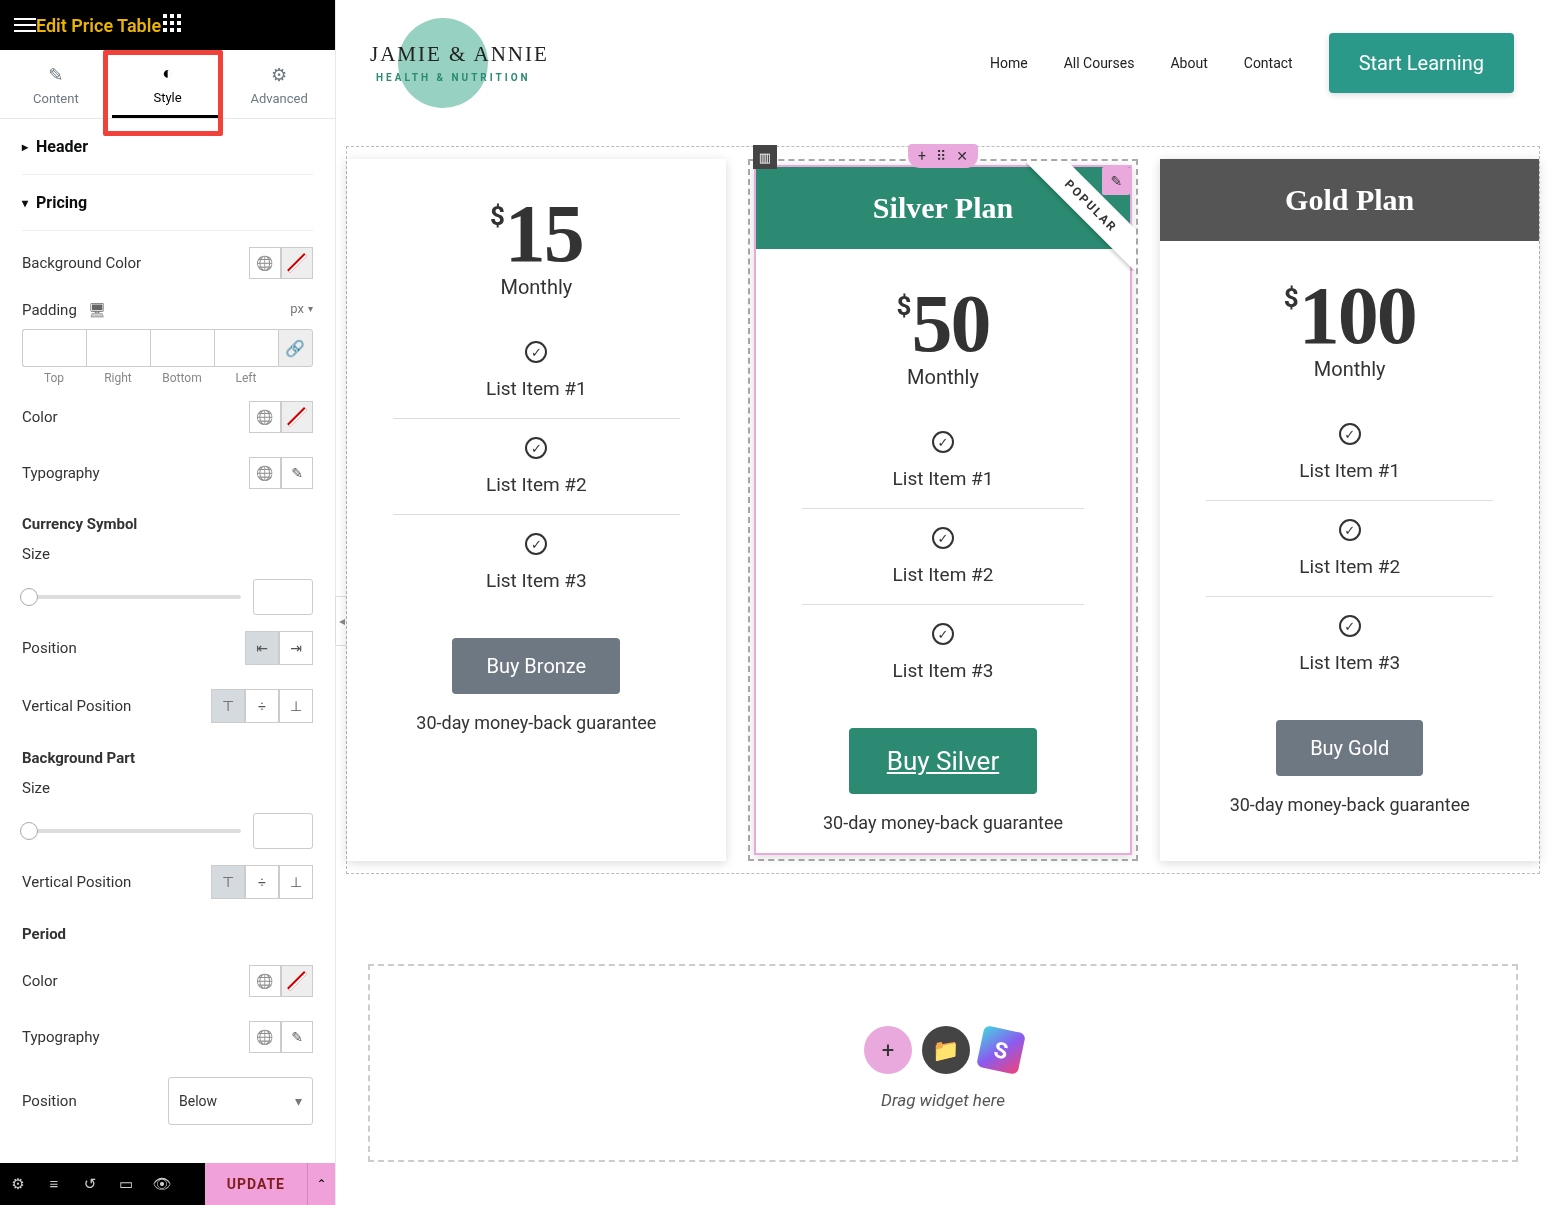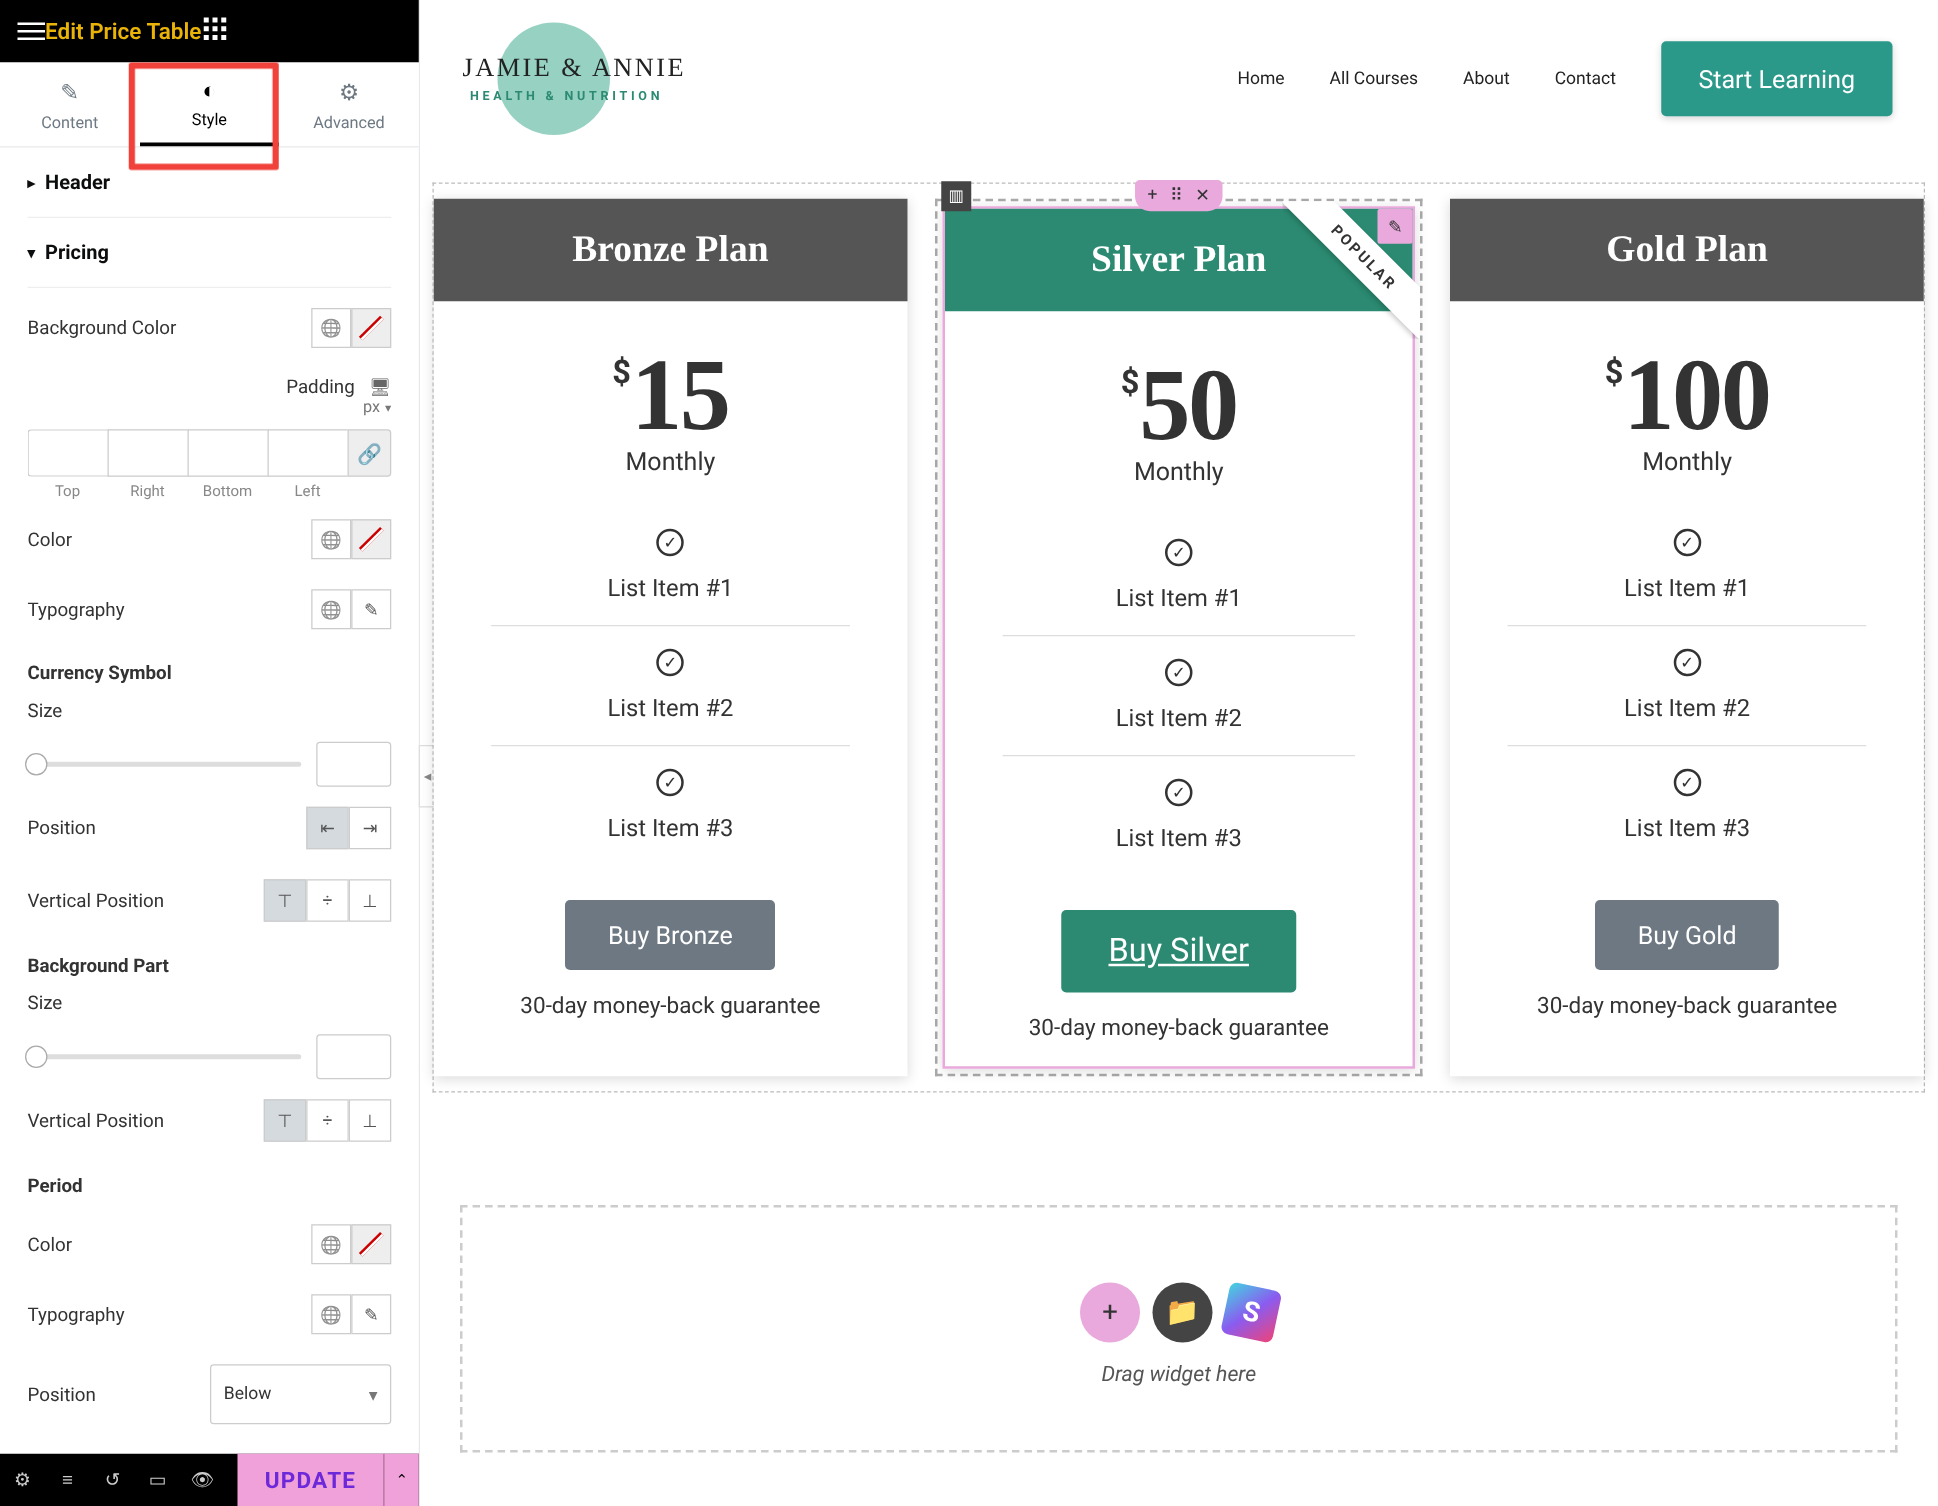--- a/index.html
+++ b/index.html
@@ -31,21 +31,21 @@
 
 .color-btns { display: flex; }
 .sqbtn { width: 32px; height: 32px; border: 1px solid #ccc; background: #fff; display: flex; align-items: center; justify-content: center; font-size: 14px; color: #555; cursor: pointer; }
 .sqbtn.globe::before { content: "🌐"; font-size: 14px; filter: grayscale(1); }
 .sqbtn.slash { background: #eee; position: relative; }
 .sqbtn.slash::after { content: ""; position: absolute; width: 24px; height: 2px; background: #d5dadf; transform: rotate(-45deg); border-bottom: 2px solid #fff; }
 .sqbtn.slash.red::after { background: #c00; }
 .sqbtn.pencil::before { content: "✎"; }
 .sqbtn.active { background: #d5dadf; }
 
-.pad-row { display: flex; align-items: flex-end; justify-content: space-between; font-size: 15px; color: #333; flex-direction: column; }
+.pad-row { display: flex; align-items: flex-start; justify-content: space-between; font-size: 15px; color: #333; }
 .pad-row .unit { font-size: 13px; color: #777; display: flex; align-items: center; gap: 4px; }
 .pad-row .unit::after { content: "▾"; font-size: 10px; }
 .pad-row .resp-icon { margin-left: 8px; font-size: 14px; color: #666; }
 
 .dim-row { display: flex; margin-top: 10px; }
 .dim-row input { width: 64px; height: 38px; border: 1px solid #ccc; border-right: none; text-align: center; font-size: 13px; }
 .dim-row input:first-child { border-radius: 3px 0 0 3px; }
 .dim-row .link { width: 38px; height: 38px; border: 1px solid #ccc; background: #eee; display: flex; align-items: center; justify-content: center; border-radius: 0 3px 3px 0; }
 .dim-labels { display: flex; font-size: 12px; color: #888; }
 .dim-labels span { width: 64px; text-align: center; padding-top: 4px; }
@@ -55,21 +55,21 @@
 .slider-thumb { width: 18px; height: 18px; background: #fff; border: 1px solid #aaa; border-radius: 50%; position: absolute; left: -2px; top: -7px; }
 .slider-input { width: 60px; height: 36px; border: 1px solid #ccc; border-radius: 3px; }
 
 .choice-row { display: flex; }
 .choice-row .sqbtn { width: 34px; height: 34px; }
 .select-row select, .select-box { width: 145px; height: 48px; border: 1px solid #ccc; border-radius: 3px; padding: 0 10px; font-size: 14px; color: #333; background: #fff; display: flex; align-items: center; justify-content: space-between; }
 .select-box::after { content: "▾"; color: #777; }
 
 .panel-footer { background: #000; display: flex; align-items: center; height: 42px; }
 .panel-footer .ficon { width: 36px; display: flex; align-items: center; justify-content: center; color: #ccc; font-size: 15px; cursor: pointer; }
-.panel-footer .update { margin-left: auto; background: #f1a1d9; color: #6d28d9; font-weight: 700; padding: 11px 22px; height: 100%; display: flex; align-items: center; font-size: 18px; letter-spacing: 1px; cursor: pointer; }
+.panel-footer .update { margin-left: auto; background: #f1a1d9; color: #7f1d1d; font-weight: 700; padding: 11px 22px; height: 100%; display: flex; align-items: center; font-size: 14px; letter-spacing: 1px; cursor: pointer; }
 .panel-footer .caret { width: 28px; background: #f1a1d9; height: 100%; display: flex; align-items: center; justify-content: center; border-left: 1px solid rgba(0,0,0,0.15); font-size: 12px; cursor: pointer; }
 
 
 .preview { flex: 1; background: #fff; position: relative; }
 .toggle-handle { position: absolute; left: -1px; top: 596px; width: 14px; height: 50px; background: #fff; border: 1px solid #ddd; border-radius: 0 4px 4px 0; display: flex; align-items: center; justify-content: center; font-size: 12px; color: #888; cursor: pointer; }
 
 .site-header { display: flex; align-items: center; justify-content: space-between; padding: 14px 36px 14px 24px; }
 .logo-wrap { display: flex; align-items: center; gap: 0; position: relative; width: 212px; height: 98px; }
 .logo-circle { width: 90px; height: 90px; border-radius: 50%; background: #5db9a2; position: absolute; left: 38px; top: 4px; opacity: 0.65; }
 .logo-text { position: absolute; left: 10px; top: 28px; font-family: Georgia, serif; letter-spacing: 2px; font-size: 21px; color: #222; font-weight: 400; }
@@ -315,21 +315,20 @@
     <div class="section-handles">
       <span>+</span>
       <span>⠿</span>
       <span>✕</span>
     </div>
 
     <div class="pricing-row">
       <div class="col-handle">▥</div>
 
       <div class="card">
-        <div class="card-head">Bronze Plan</div>
         <div class="price-block">
           <span class="cur">$</span><span class="amt">15</span>
           <span class="per">Monthly</span>
         </div>
         <ul class="features">
           <li>
               <span class="check-ic"></span>
               <span>List Item #1</span>
             </li>
           <li>

